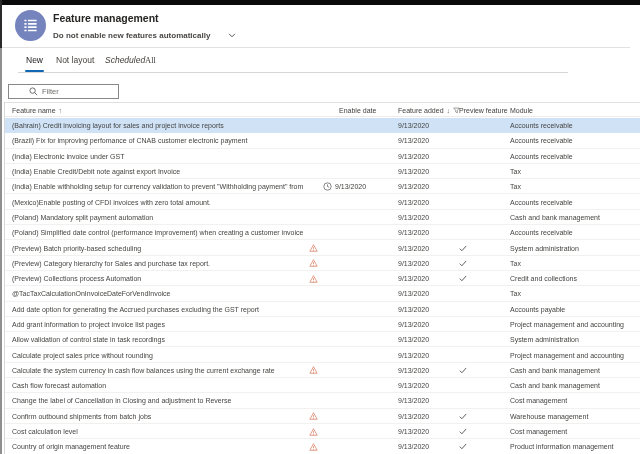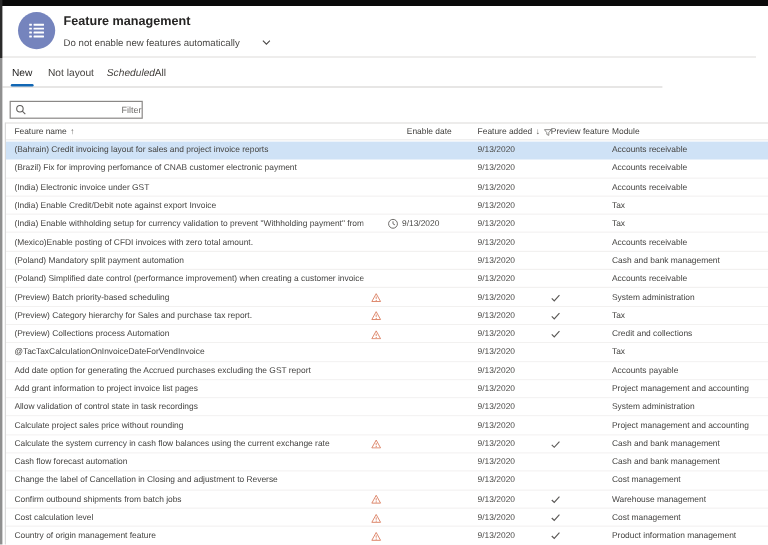--- a/index.html
+++ b/index.html
@@ -14,32 +14,32 @@
   .left-edge{ position:absolute; left:0; top:0; width:2px; height:454px;
               background:linear-gradient(180deg,#2a2a2a 0 48px,#8f8f8f 48px 100%); }
 
   
   .hdr { position:absolute; left:2px; top:5px; width:628px; height:43px; background:#fff;
          border-bottom:1px solid #e3e1df; }
   .ws-circle { position:absolute; left:13px; top:5px; width:31px; height:31px; border-radius:50%;
                display:flex; align-items:center; justify-content:center; }
   .hdr-title { position:absolute; left:51px; top:7px; font-size:10.5px; font-weight:bold; color:#252423; }
   .hdr-sub   { position:absolute; left:51px; top:24px; height:12px; display:flex; align-items:center; gap:18px;
-               font-size:8px; color:#494745; cursor:pointer; }
-
-  
-  .tabbar { position:absolute; left:2px; top:49px; width:550px; height:24px; border-bottom:1px solid #d8d6d4; }
+               font-size:8px; color:#494745; cursor:pointer;font-weight:bold; }
+
+  
+  .tabbar { position:absolute; left:18px; top:49px; width:550px; height:24px; border-bottom:1px solid #d8d6d4; }
   .tab { position:absolute; top:6px; font-size:8.5px; color:#45423f; cursor:pointer; }
   .tab.sel { color:#1d1c1b; }
   .tab-underline { position:absolute; top:21px; height:2px; border-radius:1px; }
 
   
   .filter-box { position:absolute; left:8px; top:84px; width:111px; height:15px;
                 border:1px solid #8a8886; background:#fff; display:flex; align-items:center;
-                gap:4px; padding-left:4px;justify-content:space-between; }
+                gap:4px; padding-left:20px; }
   .filter-box .ph { font-size:7.5px; color:#6e6c6a; }
 
   
   .grid { position:absolute; left:4px; top:102px; width:636px; height:352px;
           border-left:1px solid #d8d8d8; }
   .ghead { position:absolute; left:0; top:0; width:636px; height:15px;
            border-top:1px solid #e2e0de; border-bottom:1px solid #ececec; background:#fff; }
   .hcell { position:absolute; top:0; height:15px; display:flex; align-items:center; gap:3px;
            font-size:7px; color:#3f3e3c; white-space:nowrap; cursor:pointer; }
   .hc0 { left:7px; }  .hc1 { left:334px; } .hc2 { left:393px; } .hc3 { left:454px; } .hc4 { left:505px; }
@@ -86,21 +86,21 @@
       <svg width="8" height="5" viewBox="0 0 9 6">
         <path d="M1 1 L4.5 4.5 L8 1" fill="none" stroke="#4a4846" stroke-width="1.1"></path>
       </svg>
     </div>
   </div>
 
   <div class="tabbar">
     <span class="tab sel" style="left:8px;">New</span>
     <span class="tab" style="left:38px;">Not layout</span>
     <span class="tab" style="left:87px;font-style:italic;">Scheduled</span>
-    <span class="tab" style="left:127px;">All</span>
+    <span class="tab" style="left:127px;font-family:Liberation Serif, serif;">All</span>
     <div class="tab-underline" style="left:7px; width:19px; background:#1267b4;"></div>
   </div>
 
   <div class="filter-box">
     <svg width="9" height="9" viewBox="0 0 10 10">
       <circle cx="4" cy="4" r="3" fill="none" stroke="#5f5d5b" stroke-width="1"></circle>
       <line x1="6.2" y1="6.2" x2="9" y2="9" stroke="#5f5d5b" stroke-width="1"></line>
     </svg>
     <span class="ph">Filter</span>
   </div>

